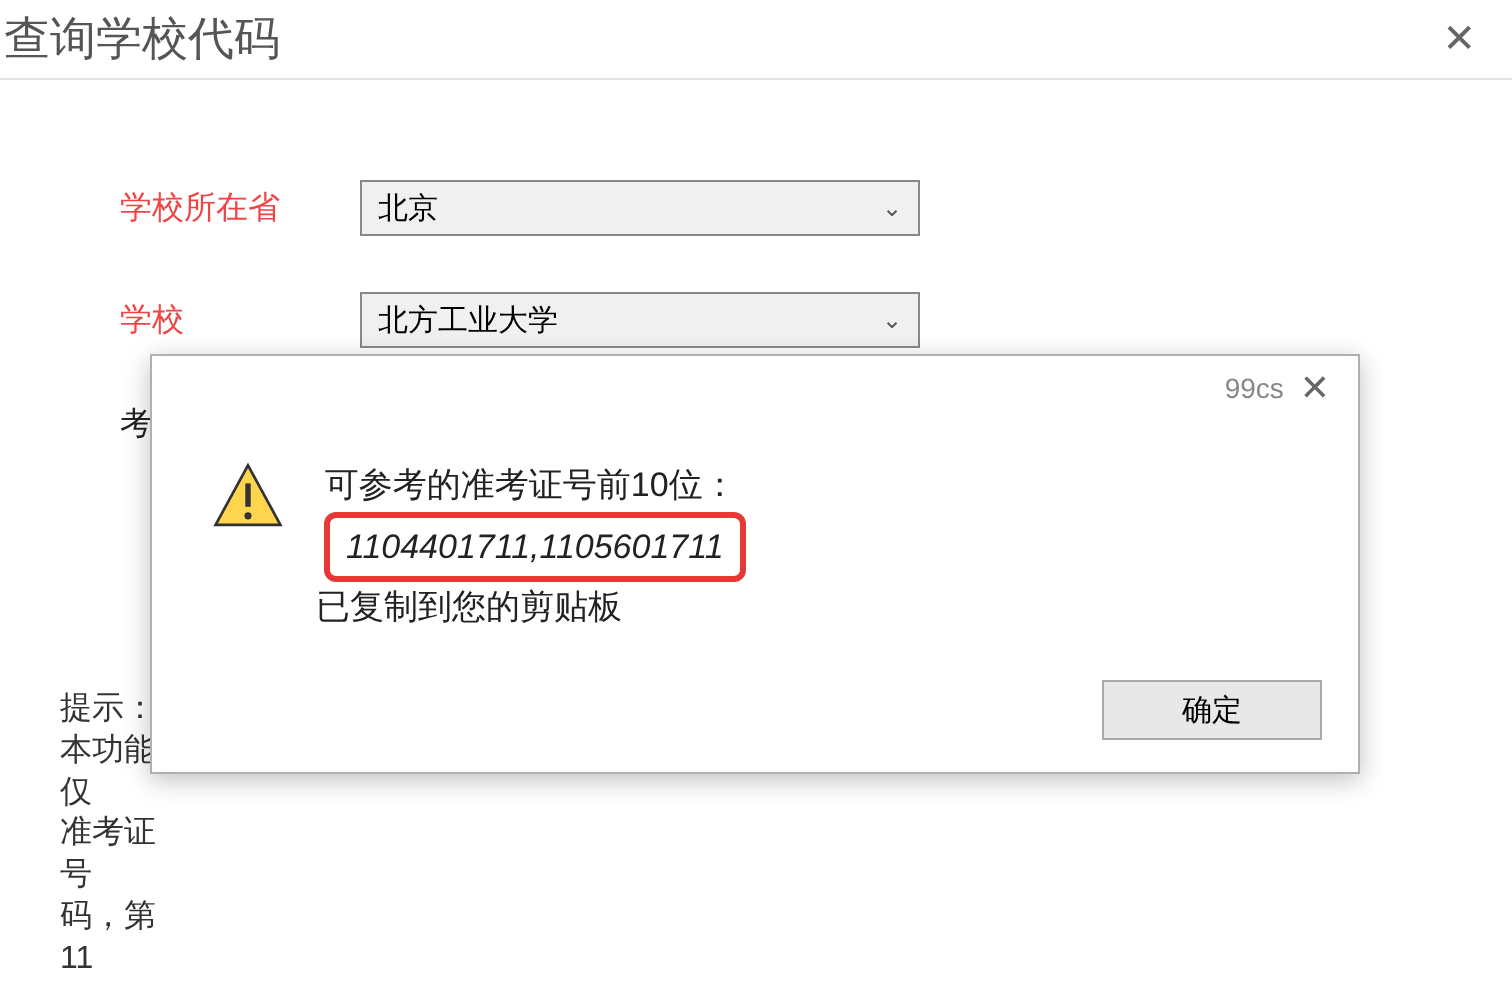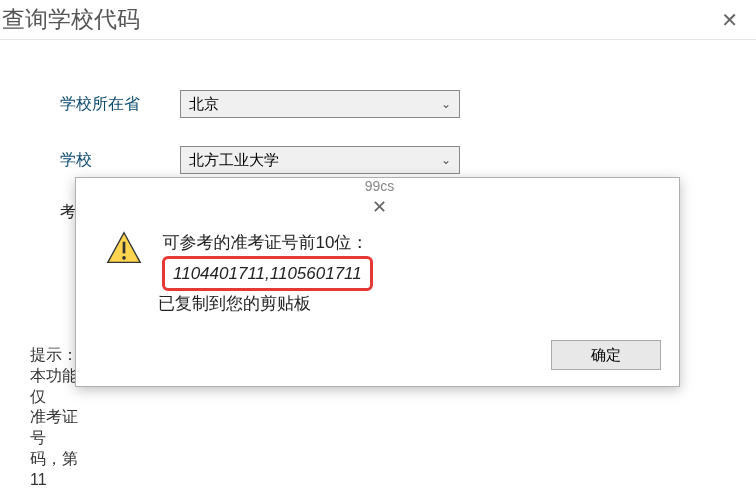--- a/index.html
+++ b/index.html
@@ -41,21 +41,21 @@
       padding: 50px 60px 0 60px;
     }
     .form-row {
       display: flex;
       align-items: center;
       margin-bottom: 28px;
     }
     .form-label {
       width: 120px;
       font-size: 16px;
-      color: #0c4a6e;
+      color: #ef4444;
     }
     .select-box {
       flex: 0 0 280px;
       height: 28px;
       border: 1px solid #888;
       background: #f0f0f0;
       display: flex;
       align-items: center;
       justify-content: space-between;
       padding: 0 8px;
@@ -91,23 +91,22 @@
       width: 605px;
       height: 210px;
       background: #fff;
       border: 1px solid #b0b0b0;
       box-shadow: 0 3px 12px rgba(0,0,0,0.25);
     }
     .modal-title-bar {
       height: 32px;
       display: flex;
       align-items: center;
-      justify-content: space-between;
+      justify-content: flex-end;
       padding: 0 6px 0 10px;
-      flex-direction: column;
     }
     .modal-title {
       font-size: 14px;
       color: #888;
     }
     .modal-close {
       font-size: 18px;
       color: #666;
       cursor: pointer;
       padding: 2px 8px;

